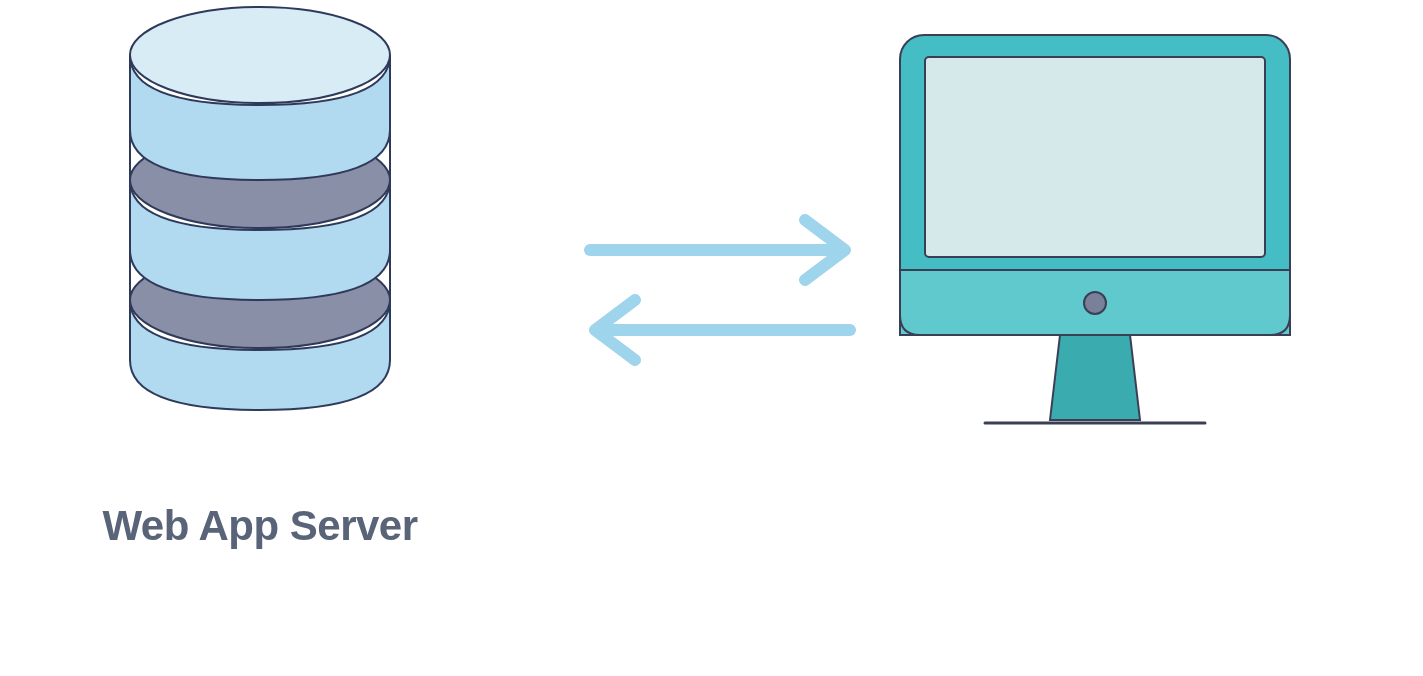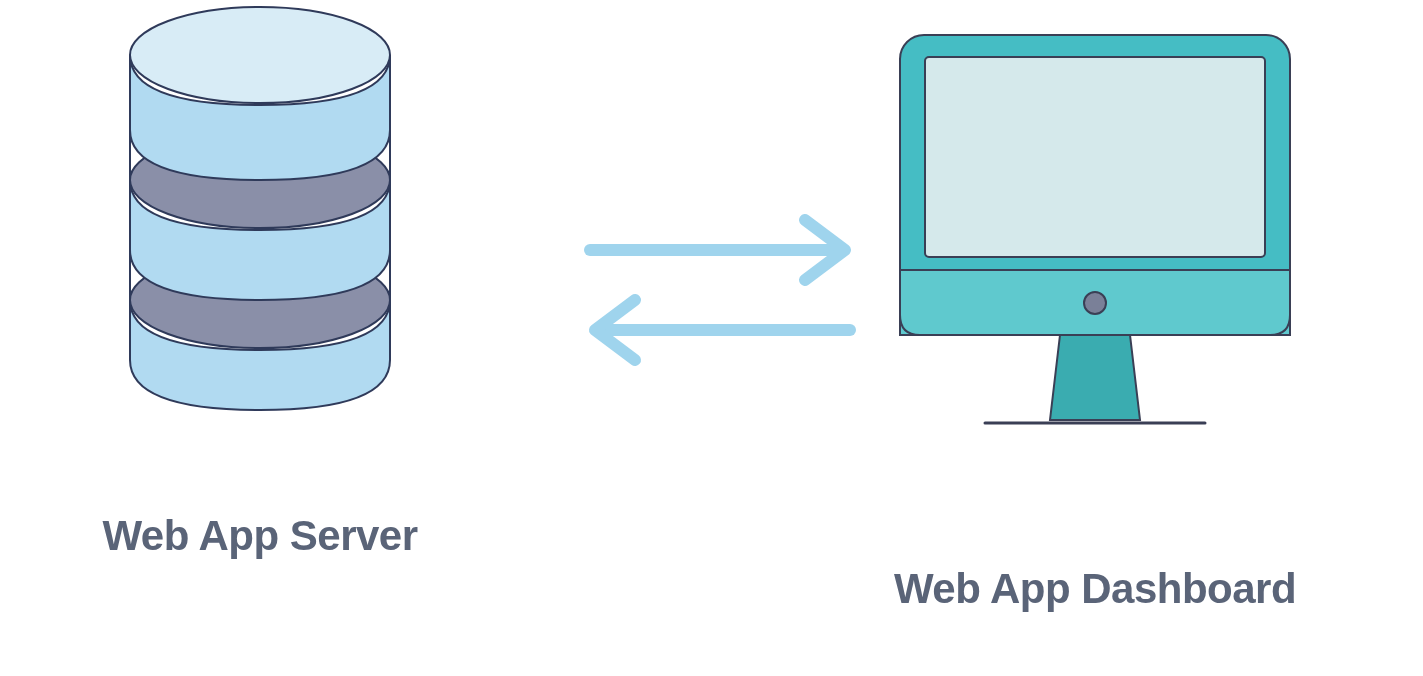--- a/index.html
+++ b/index.html
@@ -19,21 +19,21 @@
     }
     .server-node { left: 60px; top: 0; width: 400px; }
     .dashboard-node { left: 870px; top: 25px; width: 450px; }
     .label {
       font-size: 42px;
       font-weight: 700;
       color: #5a6478;
       margin-top: 40px;
       letter-spacing: -0.5px;
     }
-    .server-label { margin-top: 42px; }
+    .server-label { margin-top: 32px; }
     .dashboard-label { margin-top: 120px; }
     .arrows {
       position: absolute;
       left: 580px;
       top: 205px;
     }
     svg { display: block; }
   </style>
 </head>
 <body>
@@ -81,16 +81,15 @@
       <path d="M 10 245 L 10 290 Q 10 310 30 310 L 380 310 Q 400 310 400 290 L 400 245 Z" fill="#5fc9ce" stroke="#3a3f55" stroke-width="2"></path>
 
       <rect x="35" y="32" width="340" height="200" rx="4" fill="#d5e9eb" stroke="#3a3f55" stroke-width="2"></rect>
 
       <circle cx="205" cy="278" r="11" fill="#7a8098" stroke="#3a3f55" stroke-width="2"></circle>
 
       <path d="M 170 310 L 160 395 L 250 395 L 240 310 Z" fill="#3aacb0" stroke="#3a3f55" stroke-width="2"></path>
 
       <line x1="95" y1="398" x2="315" y2="398" stroke="#3a3f55" stroke-width="3" stroke-linecap="round"></line>
     </svg>
-    <div class="label dashboard-label">Web App Dashboard</div>
   </div>
 
 </div>
 
 </body></html>

